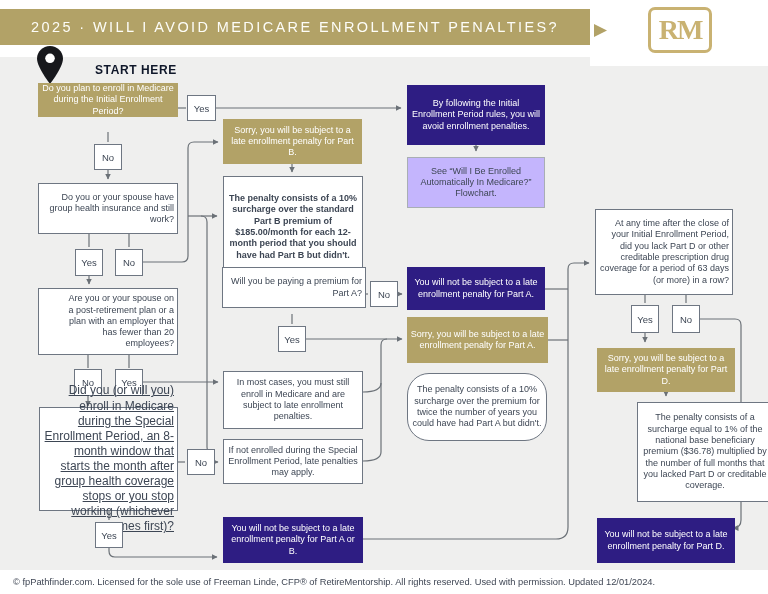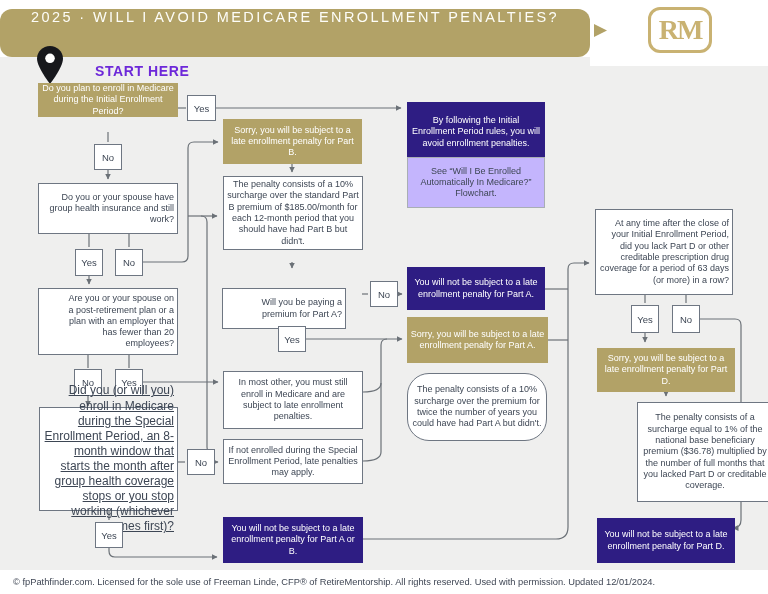--- a/index.html
+++ b/index.html
@@ -5,26 +5,26 @@
   :root{
     --gold:#b2a267; --purple:#2e1d83; --line:#6b7177; --bg:#efefee;
     --bdark:#6e7682; --blight:#a9aeb4; --txt:#3d4654; --logo:#c9b272;
   }
   *{margin:0;padding:0;box-sizing:border-box;}
   html,body{width:768px;height:594px;}
   body{font-family:"Liberation Sans",sans-serif;background:#ffffff;position:relative;overflow:hidden;}
   .stage{position:absolute;left:0;top:0;width:768px;height:594px;}
   .bg-gray{position:absolute;left:0;top:57px;width:768px;height:513px;background:var(--bg);}
   .logo-panel{position:absolute;left:590px;top:0;width:178px;height:66px;background:#ffffff;}
-  .band{position:absolute;left:0;top:9px;width:590px;height:48px;background:var(--gold);display:flex;align-items:flex-start;justify-content:center;border-radius:12px;}
+  .band{position:absolute;left:0;top:9px;width:590px;height:36px;background:var(--gold);display:flex;align-items:center;justify-content:center;}
   .band-title{color:#fdfdf8;font-size:14.5px;letter-spacing:2.4px;font-weight:400;white-space:nowrap;}
   .band-arrow{position:absolute;left:594px;top:24px;width:13px;height:13px;background:var(--gold);clip-path:polygon(0 0,100% 50%,0 100%);}
-  .rm-logo{position:absolute;left:648px;top:7px;width:64px;height:46px;border:3px solid var(--logo);border-radius:12px;background:#fff;display:flex;align-items:center;justify-content:center;font-family:"Liberation Serif",serif;font-weight:bold;font-size:28px;color:var(--logo);letter-spacing:-2px;}
+  .rm-logo{position:absolute;left:648px;top:7px;width:64px;height:46px;border:3px solid var(--logo);border-radius:7px;background:#fff;display:flex;align-items:center;justify-content:center;font-family:"Liberation Serif",serif;font-weight:bold;font-size:28px;color:var(--logo);letter-spacing:-2px;}
   .start-pin{position:absolute;left:37px;top:46px;width:26px;height:38px;}
-  .start-here{position:absolute;left:95px;top:63px;font-size:14px;font-weight:bold;color:#6d28d9;letter-spacing:.6px;}
+  .start-here{position:absolute;left:95px;top:63px;font-size:12px;font-weight:bold;color:#0f172a;letter-spacing:.6px;}
   svg.wires{position:absolute;left:0;top:0;width:768px;height:594px;pointer-events:none;z-index:1;}
   .node{position:absolute;z-index:2;display:flex;align-items:center;justify-content:center;text-align:center;font-size:9px;line-height:1.26;color:var(--txt);padding:2px 3px;}
   .node.q{background:#ffffff;border:1px solid var(--bdark);text-align:right;}
   .node.info{background:#ffffff;border:1px solid var(--bdark);}
   .node.soft{background:#c4b5fd;border:1px solid var(--blight);}
   .node.gold{background:var(--gold);color:#ffffff;border:none;}
   .node.purple{background:var(--purple);color:#ffffff;border:none;}
   .yn{position:absolute;z-index:2;background:#fff;border:1px solid var(--bdark);display:flex;align-items:center;justify-content:center;font-size:9.5px;color:var(--txt);}
   .footer{position:absolute;left:0;top:570px;width:768px;height:24px;background:#ffffff;display:flex;align-items:center;border-radius:12px;}
   .footer span{margin-left:13px;font-size:9.3px;color:#3f4654;}
@@ -106,29 +106,29 @@
 
   <div class="node q" style="left:38px;top:288px;width:140px;height:67px;padding-left:28px;">Are you or your spouse on a post-retirement plan or a plan with an employer that has fewer than 20 employees?</div>
   <div class="yn" style="left:74px;top:369px;width:28px;height:27px;">No</div>
   <div class="yn" style="left:115px;top:369px;width:28px;height:27px;">Yes</div>
 
   <div class="node q" style="left:39px;top:407px;width:139px;height:104px;font-size:12px;text-decoration:underline;">Did you (or will you) enroll in Medicare during the Special Enrollment Period, an 8-month window that starts the month after group health coverage stops or you stop working (whichever comes first)?</div>
   <div class="yn" style="left:95px;top:522px;width:28px;height:26px;">Yes</div>
   <div class="yn" style="left:187px;top:449px;width:28px;height:26px;">No</div>
 
   <div class="node gold" style="left:223px;top:119px;width:139px;height:45px;">Sorry, you will be subject to a late enrollment penalty for Part B.</div>
-  <div class="node info" style="left:223px;top:176px;width:140px;height:74px;">The penalty consists of a 10% surcharge over the standard Part B premium of $185.00/month for each 12-month period that you should have had Part B but didn't.</div>
-  <div class="node q" style="left:222px;top:288px;width:124px;height:41px;">Will you be paying a premium for Part A?</div>
+  <div class="node info" style="left:223px;top:176px;width:140px;height:102px;font-weight:bold;">The penalty consists of a 10% surcharge over the standard Part B premium of $185.00/month for each 12-month period that you should have had Part B but didn't.</div>
+  <div class="node q" style="left:222px;top:267px;width:144px;height:41px;">Will you be paying a premium for Part A?</div>
   <div class="yn" style="left:370px;top:281px;width:28px;height:26px;">No</div>
   <div class="yn" style="left:278px;top:326px;width:28px;height:26px;">Yes</div>
-  <div class="node info" style="left:223px;top:371px;width:140px;height:58px;">In most other, you must still enroll in Medicare and are subject to late enrollment penalties.</div>
+  <div class="node info" style="left:223px;top:371px;width:140px;height:58px;">In most cases, you must still enroll in Medicare and are subject to late enrollment penalties.</div>
   <div class="node info" style="left:223px;top:439px;width:140px;height:45px;">If not enrolled during the Special Enrollment Period, late penalties may apply.</div>
   <div class="node purple" style="left:223px;top:517px;width:140px;height:46px;">You will not be subject to a late enrollment penalty for Part A or B.</div>
 
-  <div class="node purple" style="left:407px;top:102px;width:138px;height:60px;">By following the Initial Enrollment Period rules, you will avoid enrollment penalties.</div>
+  <div class="node purple" style="left:407px;top:85px;width:138px;height:60px;">By following the Initial Enrollment Period rules, you will avoid enrollment penalties.</div>
   <div class="node soft" style="left:407px;top:157px;width:138px;height:51px;">See “Will I Be Enrolled Automatically In Medicare?” Flowchart.</div>
   <div class="node purple" style="left:407px;top:267px;width:138px;height:43px;">You will not be subject to a late enrollment penalty for Part A.</div>
   <div class="node gold" style="left:407px;top:317px;width:141px;height:46px;">Sorry, you will be subject to a late enrollment penalty for Part A.</div>
   <div class="node info" style="left:407px;top:373px;width:140px;height:68px;border-radius:22px;">The penalty consists of a 10% surcharge over the premium for twice the number of years you could have had Part A but didn't.</div>
 
   <div class="node q" style="left:595px;top:209px;width:138px;height:86px;">At any time after the close of your Initial Enrollment Period, did you lack Part D or other creditable prescription drug coverage for a period of 63 days (or more) in a row?</div>
   <div class="yn" style="left:631px;top:305px;width:28px;height:28px;">Yes</div>
   <div class="yn" style="left:672px;top:305px;width:28px;height:28px;">No</div>
   <div class="node gold" style="left:597px;top:348px;width:138px;height:44px;">Sorry, you will be subject to a late enrollment penalty for Part D.</div>
   <div class="node info" style="left:597px;top:402px;width:136px;height:100px;margin-left:40px;">The penalty consists of a surcharge equal to 1% of the national base beneficiary premium ($36.78) multiplied by the number of full months that you lacked Part D or creditable coverage.</div>

